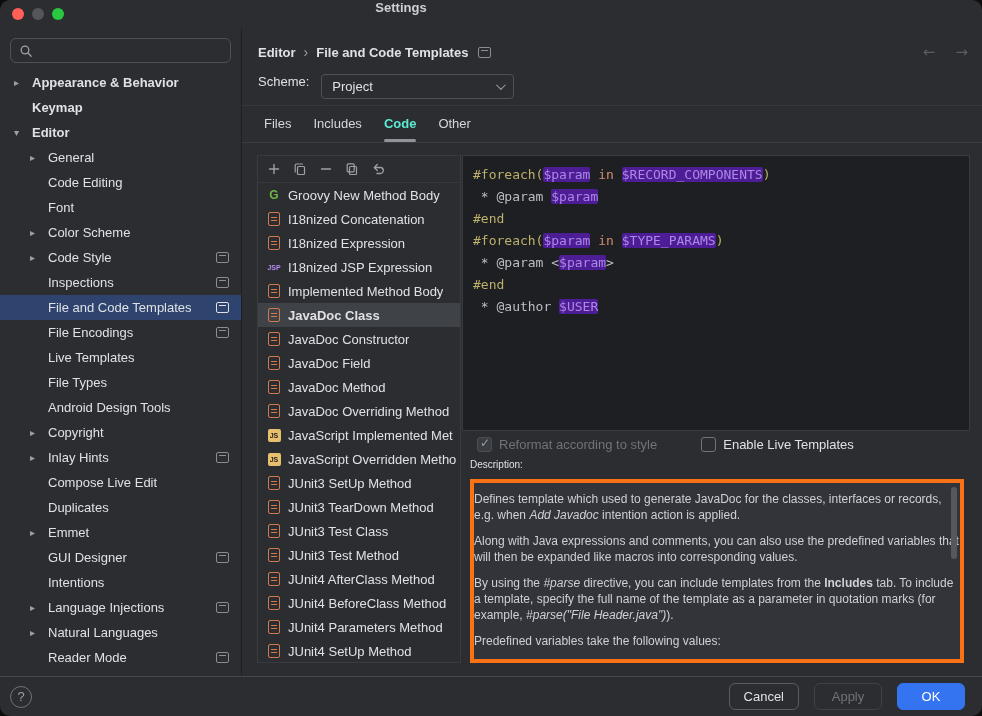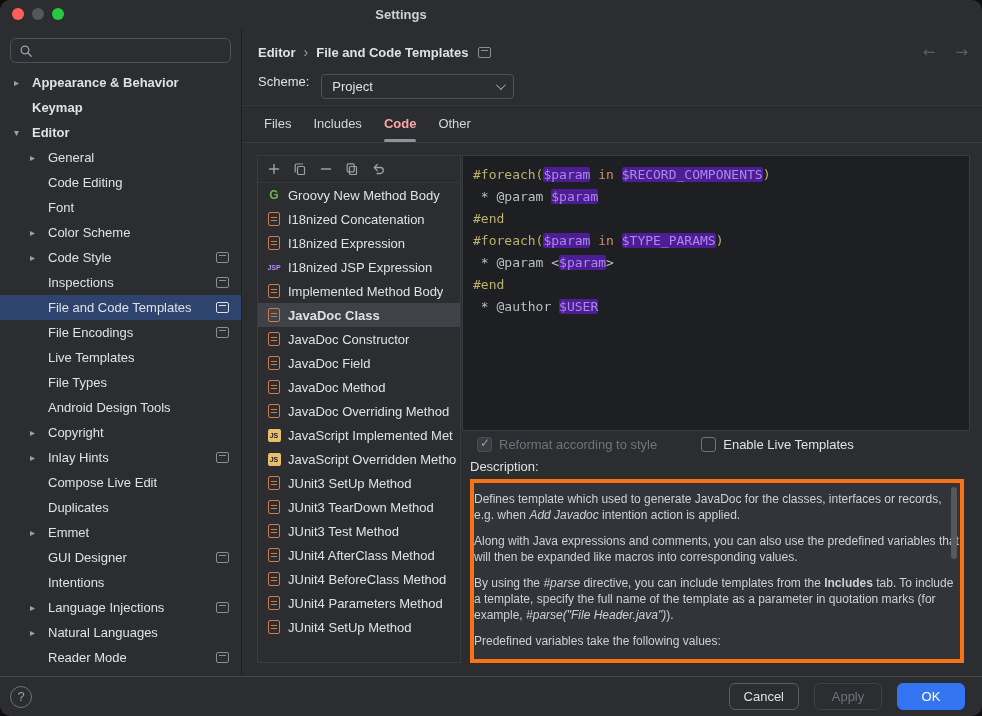--- a/index.html
+++ b/index.html
@@ -1,20 +1,20 @@
 <!DOCTYPE html>
 <html><head>
 <meta charset="utf-8">
 <style>
   * { margin:0; padding:0; box-sizing:border-box; }
   html,body { width:100%; height:100%; background:#0d0d0d; font-family:"Liberation Sans","DejaVu Sans",sans-serif; }
   .window { position:relative; width:982px; height:716px; background:#2b2d30; border-radius:10px; overflow:hidden; color:#dfe1e5; }
 
   
-  .titlebar { position:absolute; top:0; left:0; width:802px; height:28px; display:flex; align-items:center; }
+  .titlebar { position:absolute; top:0; left:0; width:802px; height:28px; display:flex; }
   .traffic { position:absolute; left:12px; top:8px; display:flex; gap:8px; }
   .tl { width:12px; height:12px; border-radius:50%; display:inline-block; }
   .tl.red { background:#ff5f57; }
   .tl.yellow { background:#53575c; }
   .tl.green { background:#28c840; }
   .win-title { width:100%; text-align:center; font-size:13px; font-weight:700; color:#ced0d6; }
 
   
   .sidebar { position:absolute; left:0; top:28px; width:242px; height:648px; background:#2b2d30; border-right:1px solid #1e1f22; }
   .searchbox { position:absolute; left:10px; top:10px; width:221px; height:25px; border:1px solid #4e5157; border-radius:6px; display:flex; align-items:center; padding-left:8px; gap:6px; }
@@ -41,21 +41,21 @@
   .scheme-row { position:absolute; top:46px; left:16px; height:28px; display:flex; align-items:flex-start; }
   .scheme-label { font-size:13px; margin-right:12px; }
   .dropdown { width:193px; height:25px; border:1px solid #4e5157; border-radius:4px; display:flex; align-items:center; padding:0 10px; font-size:13px; cursor:default; }
   .dd-chev { width:7px; height:7px; border-right:1.5px solid #9da0a8; border-bottom:1.5px solid #9da0a8; transform:rotate(45deg) translateY(-2px); margin-left:auto; }
 
   .hr1 { position:absolute; top:77px; left:0; right:0; height:1px; background:#36383c; }
   .hr2 { position:absolute; top:114px; left:0; right:0; height:1px; background:#393b40; }
 
   .tabs { position:absolute; top:78px; left:16px; height:36px; display:flex; gap:10px; }
   .tab { position:relative; padding:0 6px; line-height:36px; font-size:13px; color:#d5d7db; cursor:default; }
-  .tab.active { color:#fca5a5; font-weight:600; }
+  .tab.active { color:#5eead4; font-weight:600; }
   .tab.active::after { content:""; position:absolute; left:6px; right:6px; bottom:0; height:3px; border-radius:2px; background:#90939a; }
 
   
   .list-panel { position:absolute; left:15px; top:127px; width:204px; height:508px; border:1px solid #393b40; background:#2b2d30; overflow:hidden; }
   .list-toolbar { height:27px; display:flex; align-items:center; gap:10px; padding-left:8px; border-bottom:1px solid #36383b; }
   .tb-icon { width:16px; height:16px; display:inline-flex; align-items:center; justify-content:center; }
   .tpl-item { height:24px; display:flex; align-items:center; gap:6px; padding-left:8px; font-size:13px; color:#dfe1e5; white-space:nowrap; overflow:hidden; }
   .tpl-item.selected { background:#3f4247;font-weight:bold; }
   .tpl-ic { width:16px; flex:0 0 16px; height:16px; display:inline-flex; align-items:center; justify-content:center; font-family:"Liberation Sans",sans-serif; }
   .ic-template { position:relative; }
@@ -76,21 +76,21 @@
 
   
   .cb-row { position:absolute; top:409px; left:235px; display:flex; gap:44px; align-items:flex-start; }
   .cb { display:flex; align-items:center; gap:7px; font-size:13px; cursor:default; }
   .cb .box { width:15px; height:15px; border-radius:3px; border:1px solid #6f737a; position:relative; flex:0 0 15px; }
   .cb.disabled { color:#6f737a; }
   .cb.disabled .box { border-color:#4a4d52; background:#3a3d41; }
   .box.checked::after { content:"\2713"; position:absolute; left:2px; top:-2px; font-size:12px; color:#9ba0a7; }
 
   
-  .desc-label { position:absolute; top:431px; left:228px; font-size:13px; color:#dfe1e5; }
+  .desc-label { position:absolute; top:431px; left:228px; font-size:10px; color:#dfe1e5; }
   .desc-box { position:absolute; top:451px; left:228px; width:494px; height:184px; background:#323439; border:4px solid #f97316; padding:8px 0; font-size:12px; line-height:16px; color:#ced0d6; overflow:hidden; }
   .desc-p { margin:0 0 10px 0; }
   .ds-r { font-style:normal; }
   .ds-i { font-style:italic; }
   .ds-b { font-weight:700; }
   .desc-thumb { position:absolute; right:3px; top:4px; width:6px; height:72px; border-radius:3px; background:#55585e; }
 
   
   .footer { position:absolute; left:0; bottom:0; width:982px; height:40px; border-top:1px solid #46484d; display:flex; align-items:center; }
   .help-circle { position:absolute; left:10px; width:22px; height:22px; border-radius:50%; border:1px solid #6f737a; color:#9da0a8; font-size:13px; display:flex; align-items:center; justify-content:center; }
@@ -345,20 +345,24 @@
           <div class="tpl-item">
             <span class="tpl-ic ic-template"></span>
             <span class="tpl-label">JUnit3 SetUp Method</span>
           </div>
           <div class="tpl-item">
             <span class="tpl-ic ic-template"></span>
             <span class="tpl-label">JUnit3 TearDown Method</span>
           </div>
           <div class="tpl-item">
             <span class="tpl-ic ic-template"></span>
+            <span class="tpl-label">JUnit3 Test Class</span>
+          </div>
+          <div class="tpl-item">
+            <span class="tpl-ic ic-template"></span>
             <span class="tpl-label">JUnit3 Test Method</span>
           </div>
           <div class="tpl-item">
             <span class="tpl-ic ic-template"></span>
             <span class="tpl-label">JUnit4 AfterClass Method</span>
           </div>
           <div class="tpl-item">
             <span class="tpl-ic ic-template"></span>
             <span class="tpl-label">JUnit4 BeforeClass Method</span>
           </div>

